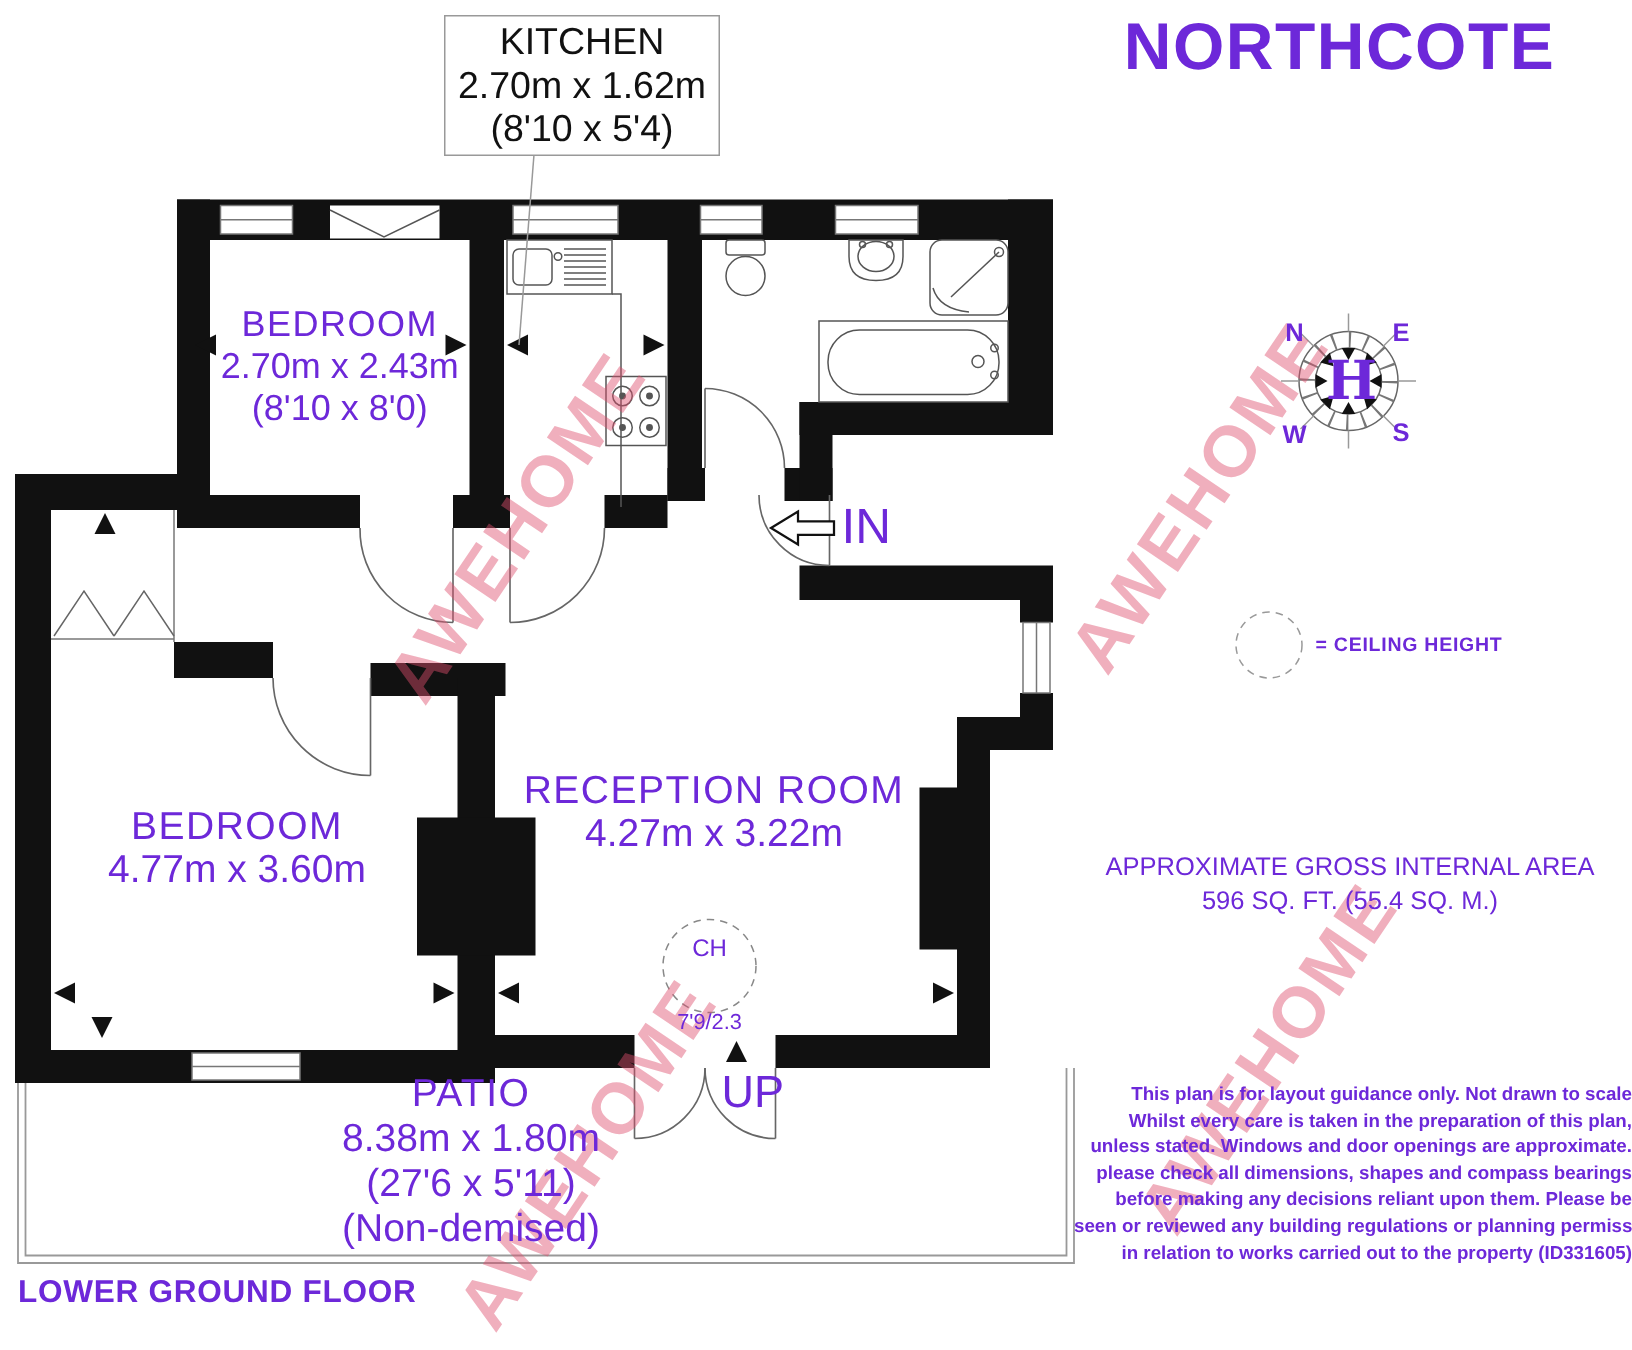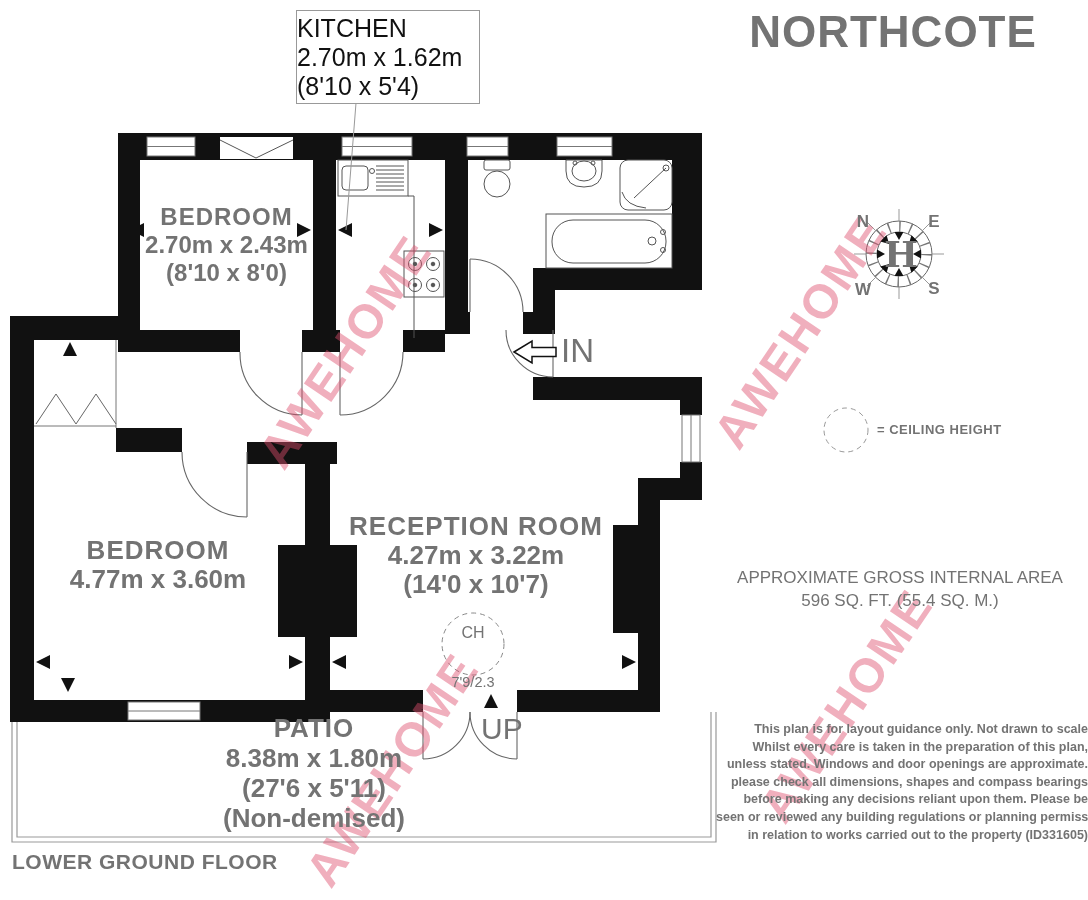--- a/index.html
+++ b/index.html
@@ -1,25 +1,25 @@
 <!DOCTYPE html>
 <html><head>
 <meta charset="utf-8">
 <style>
   html,body{margin:0;padding:0;background:#fff;}
   #canvas{position:relative;width:1088px;height:900px;background:#fff;overflow:hidden;
           font-family:"Liberation Sans",sans-serif;color:#111;}
-  .txt{position:absolute;white-space:nowrap;color:#737373;}
+  .txt{position:absolute;white-space:nowrap;color:#6d28d9;}
   .center{text-align:center;}
-  .room-label{font-size:26px;line-height:29px;font-weight:bold;}
+  .room-label{font-size:26px;line-height:29px;}
   .room-label .rm-name{letter-spacing:1px;}
   #bed1-label{font-size:24px;line-height:28px;}
   #kitchen-box{position:absolute;left:296px;top:10px;width:182px;height:92px;
                border:1px solid #999;background:#fff;display:flex;flex-direction:column;
-               justify-content:center;font-size:25px;line-height:29px;}
+               justify-content:center;text-align:center;font-size:25px;line-height:29px;}
   #title{left:740px;top:8px;width:306px;font-size:44px;line-height:48px;font-weight:bold;
          letter-spacing:1px;text-align:center;}
   #floor-label{left:12px;top:850px;font-size:21px;font-weight:bold;letter-spacing:.5px;}
   #area-summary{left:718px;top:566px;width:364px;font-size:17px;line-height:23px;text-align:center;}
   #disclaimer{left:716px;top:721px;width:372px;font-size:12.5px;line-height:17.6px;
               font-weight:bold;text-align:right;}
   .compass-letter{font-size:17px;font-weight:bold;width:20px;text-align:center;}
   #compass-h{left:884px;top:233px;font-family:"DejaVu Serif",serif;font-size:36px;font-weight:bold;}
   #legend-text{left:877px;top:422px;font-size:13px;font-weight:bold;letter-spacing:.5px;}
   #ch-label{left:433px;top:624px;width:80px;text-align:center;}
@@ -240,21 +240,20 @@
   </div>
 
   <div class="txt room-label center" style="left:38px;top:536px;width:240px;">
     <div class="rm-name">BEDROOM</div>
     <div>4.77m x 3.60m</div>
   </div>
 
   <div class="txt room-label center" style="left:335px;top:512px;width:282px;">
     <div class="rm-name">RECEPTION ROOM</div>
     <div>4.27m x 3.22m</div>
-    <div>(14'0 x 10'7)</div>
   </div>
 
   <div class="txt" id="ch-label">
     <div class="ch1">CH</div>
     <div class="ch2">7'9/2.3</div>
   </div>
 
   <div class="txt room-label center" style="left:196px;top:713px;width:236px;line-height:30px;">
     <div class="rm-name">PATIO</div>
     <div>8.38m x 1.80m</div>

